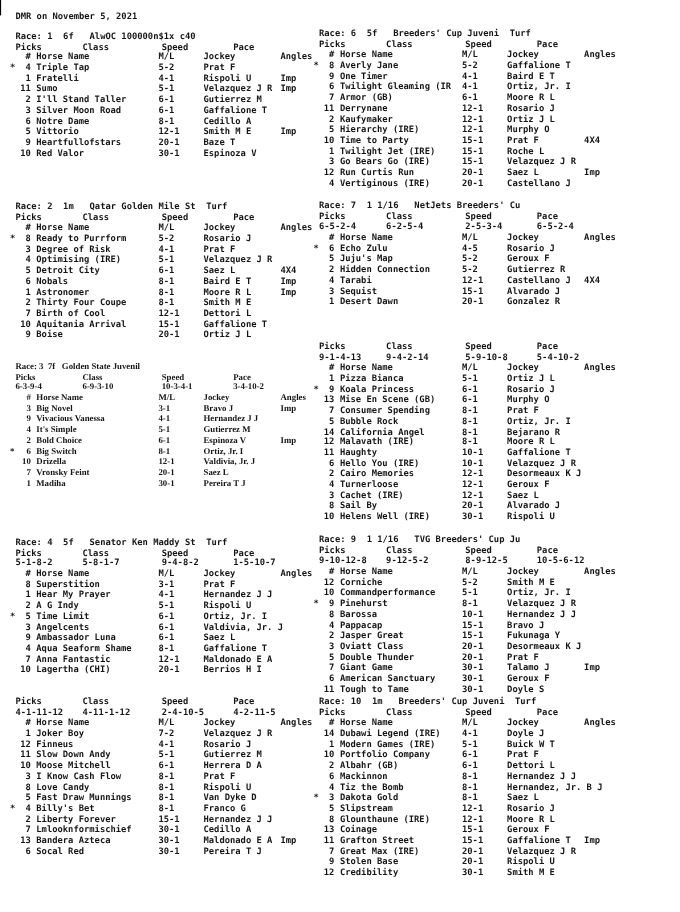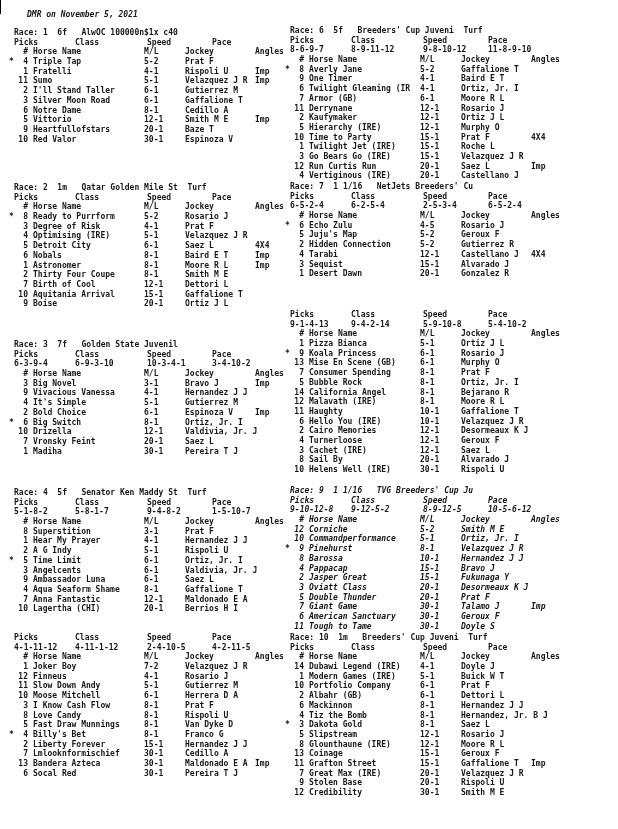--- a/index.html
+++ b/index.html
@@ -3,21 +3,21 @@
 <meta charset="utf-8">
 <style>
   html,body { margin:0; padding:0; background:#fff; }
   body { width:618px; height:829px; position:relative; overflow:hidden;
          font-family:"DejaVu Sans Mono", monospace; }
   .sheet { position:absolute; inset:0; background:#ffffff; }
   .top-rule { position:absolute; top:0; left:10; right:0; height:1px; background:#000; }
   .top-tick { position:absolute; top:0; left:10; width:1px; height:14px; background:#000; }
   .line { display:block; white-space:pre; font-size:8px; line-height:9.7px; height:9.7px;
           font-weight:700; color:#161616; }
-  .doc-head { position:absolute; top:10; left:27px; top:10px;font-style:italic; }
+  .doc-head { position:absolute; top:10; left:14px; top:10px; }
   .race { position:absolute; width:332px; }
   .title { padding-left:5px; }
   .prow { display:grid; grid-template-columns:61px 72px 65px auto; padding-left:5px; }
   .prow span { white-space:pre; }
   .hrow { display:grid; grid-template-columns:6px 13px 116px 41px 70px auto; }
   .hrow span { white-space:pre; overflow:visible; }
   .c-num { text-align:right; }
   .c-name { padding-left:5px; }
 </style>
 </head>
@@ -50,21 +50,21 @@
         <div class="line hrow"><span class="c-star"></span><span class="c-num">3</span><span class="c-name">Degree of Risk</span><span class="c-ml">4-1</span><span class="c-jockey">Prat F</span><span class="c-angle"></span></div>
         <div class="line hrow"><span class="c-star"></span><span class="c-num">4</span><span class="c-name">Optimising (IRE)</span><span class="c-ml">5-1</span><span class="c-jockey">Velazquez J R</span><span class="c-angle"></span></div>
         <div class="line hrow"><span class="c-star"></span><span class="c-num">5</span><span class="c-name">Detroit City</span><span class="c-ml">6-1</span><span class="c-jockey">Saez L</span><span class="c-angle">4X4</span></div>
         <div class="line hrow"><span class="c-star"></span><span class="c-num">6</span><span class="c-name">Nobals</span><span class="c-ml">8-1</span><span class="c-jockey">Baird E T</span><span class="c-angle">Imp</span></div>
         <div class="line hrow"><span class="c-star"></span><span class="c-num">1</span><span class="c-name">Astronomer</span><span class="c-ml">8-1</span><span class="c-jockey">Moore R L</span><span class="c-angle">Imp</span></div>
         <div class="line hrow"><span class="c-star"></span><span class="c-num">2</span><span class="c-name">Thirty Four Coupe</span><span class="c-ml">8-1</span><span class="c-jockey">Smith M E</span><span class="c-angle"></span></div>
         <div class="line hrow"><span class="c-star"></span><span class="c-num">7</span><span class="c-name">Birth of Cool</span><span class="c-ml">12-1</span><span class="c-jockey">Dettori L</span><span class="c-angle"></span></div>
         <div class="line hrow"><span class="c-star"></span><span class="c-num">10</span><span class="c-name">Aquitania Arrival</span><span class="c-ml">15-1</span><span class="c-jockey">Gaffalione T</span><span class="c-angle"></span></div>
         <div class="line hrow"><span class="c-star"></span><span class="c-num">9</span><span class="c-name">Boise</span><span class="c-ml">20-1</span><span class="c-jockey">Ortiz J L</span><span class="c-angle"></span></div>
       </div>
-      <div class="race" style="top: 340px; left: 9px;">
+      <div class="race" style="top: 328px; left: 9px; font-family: Liberation Serif, serif;">
         <div class="line title">Race: 3  7f   Golden State Juvenil</div>
         <div class="line prow"><span>Picks</span><span>Class</span><span>Speed</span><span>Pace</span></div>
         <div class="line prow"><span>6-3-9-4</span><span>6-9-3-10</span><span>10-3-4-1</span><span>3-4-10-2</span></div>
         <div class="line hrow"><span class="c-star"></span><span class="c-num">#</span><span class="c-name">Horse Name</span><span class="c-ml">M/L</span><span class="c-jockey">Jockey</span><span class="c-angle">Angles</span></div>
         <div class="line hrow"><span class="c-star"></span><span class="c-num">3</span><span class="c-name">Big Novel</span><span class="c-ml">3-1</span><span class="c-jockey">Bravo J</span><span class="c-angle">Imp</span></div>
         <div class="line hrow"><span class="c-star"></span><span class="c-num">9</span><span class="c-name">Vivacious Vanessa</span><span class="c-ml">4-1</span><span class="c-jockey">Hernandez J J</span><span class="c-angle"></span></div>
         <div class="line hrow"><span class="c-star"></span><span class="c-num">4</span><span class="c-name">It's Simple</span><span class="c-ml">5-1</span><span class="c-jockey">Gutierrez M</span><span class="c-angle"></span></div>
         <div class="line hrow"><span class="c-star"></span><span class="c-num">2</span><span class="c-name">Bold Choice</span><span class="c-ml">6-1</span><span class="c-jockey">Espinoza V</span><span class="c-angle">Imp</span></div>
         <div class="line hrow"><span class="c-star">*</span><span class="c-num">6</span><span class="c-name">Big Switch</span><span class="c-ml">8-1</span><span class="c-jockey">Ortiz, Jr. I</span><span class="c-angle"></span></div>
         <div class="line hrow"><span class="c-star"></span><span class="c-num">10</span><span class="c-name">Drizella</span><span class="c-ml">12-1</span><span class="c-jockey">Valdivia, Jr. J</span><span class="c-angle"></span></div>
@@ -99,21 +99,20 @@
         <div class="line hrow"><span class="c-star"></span><span class="c-num">5</span><span class="c-name">Fast Draw Munnings</span><span class="c-ml">8-1</span><span class="c-jockey">Van Dyke D</span><span class="c-angle"></span></div>
         <div class="line hrow"><span class="c-star">*</span><span class="c-num">4</span><span class="c-name">Billy's Bet</span><span class="c-ml">8-1</span><span class="c-jockey">Franco G</span><span class="c-angle"></span></div>
         <div class="line hrow"><span class="c-star"></span><span class="c-num">2</span><span class="c-name">Liberty Forever</span><span class="c-ml">15-1</span><span class="c-jockey">Hernandez J J</span><span class="c-angle"></span></div>
         <div class="line hrow"><span class="c-star"></span><span class="c-num">7</span><span class="c-name">Lmlooknformischief</span><span class="c-ml">30-1</span><span class="c-jockey">Cedillo A</span><span class="c-angle"></span></div>
         <div class="line hrow"><span class="c-star"></span><span class="c-num">13</span><span class="c-name">Bandera Azteca</span><span class="c-ml">30-1</span><span class="c-jockey">Maldonado E A</span><span class="c-angle">Imp</span></div>
         <div class="line hrow"><span class="c-star"></span><span class="c-num">6</span><span class="c-name">Socal Red</span><span class="c-ml">30-1</span><span class="c-jockey">Pereira T J</span><span class="c-angle"></span></div>
       </div>
       <div class="race" style="top: 26px; left: 285px;">
         <div class="line title">Race: 6  5f   Breeders' Cup Juveni  Turf</div>
         <div class="line prow"><span>Picks</span><span>Class</span><span>Speed</span><span>Pace</span></div>
-        <div class="line prow"><span>8-6-9-7</span><span>8-9-11-12</span><span>9-8-10-12</span><span>11-8-9-10</span></div>
         <div class="line hrow"><span class="c-star"></span><span class="c-num">#</span><span class="c-name">Horse Name</span><span class="c-ml">M/L</span><span class="c-jockey">Jockey</span><span class="c-angle">Angles</span></div>
         <div class="line hrow"><span class="c-star">*</span><span class="c-num">8</span><span class="c-name">Averly Jane</span><span class="c-ml">5-2</span><span class="c-jockey">Gaffalione T</span><span class="c-angle"></span></div>
         <div class="line hrow"><span class="c-star"></span><span class="c-num">9</span><span class="c-name">One Timer</span><span class="c-ml">4-1</span><span class="c-jockey">Baird E T</span><span class="c-angle"></span></div>
         <div class="line hrow"><span class="c-star"></span><span class="c-num">6</span><span class="c-name">Twilight Gleaming (IR</span><span class="c-ml">4-1</span><span class="c-jockey">Ortiz, Jr. I</span><span class="c-angle"></span></div>
         <div class="line hrow"><span class="c-star"></span><span class="c-num">7</span><span class="c-name">Armor (GB)</span><span class="c-ml">6-1</span><span class="c-jockey">Moore R L</span><span class="c-angle"></span></div>
         <div class="line hrow"><span class="c-star"></span><span class="c-num">11</span><span class="c-name">Derrynane</span><span class="c-ml">12-1</span><span class="c-jockey">Rosario J</span><span class="c-angle"></span></div>
         <div class="line hrow"><span class="c-star"></span><span class="c-num">2</span><span class="c-name">Kaufymaker</span><span class="c-ml">12-1</span><span class="c-jockey">Ortiz J L</span><span class="c-angle"></span></div>
         <div class="line hrow"><span class="c-star"></span><span class="c-num">5</span><span class="c-name">Hierarchy (IRE)</span><span class="c-ml">12-1</span><span class="c-jockey">Murphy O</span><span class="c-angle"></span></div>
         <div class="line hrow"><span class="c-star"></span><span class="c-num">10</span><span class="c-name">Time to Party</span><span class="c-ml">15-1</span><span class="c-jockey">Prat F</span><span class="c-angle">4X4</span></div>
         <div class="line hrow"><span class="c-star"></span><span class="c-num">1</span><span class="c-name">Twilight Jet (IRE)</span><span class="c-ml">15-1</span><span class="c-jockey">Roche L</span><span class="c-angle"></span></div>
@@ -145,21 +144,21 @@
         <div class="line hrow"><span class="c-star"></span><span class="c-num">14</span><span class="c-name">California Angel</span><span class="c-ml">8-1</span><span class="c-jockey">Bejarano R</span><span class="c-angle"></span></div>
         <div class="line hrow"><span class="c-star"></span><span class="c-num">12</span><span class="c-name">Malavath (IRE)</span><span class="c-ml">8-1</span><span class="c-jockey">Moore R L</span><span class="c-angle"></span></div>
         <div class="line hrow"><span class="c-star"></span><span class="c-num">11</span><span class="c-name">Haughty</span><span class="c-ml">10-1</span><span class="c-jockey">Gaffalione T</span><span class="c-angle"></span></div>
         <div class="line hrow"><span class="c-star"></span><span class="c-num">6</span><span class="c-name">Hello You (IRE)</span><span class="c-ml">10-1</span><span class="c-jockey">Velazquez J R</span><span class="c-angle"></span></div>
         <div class="line hrow"><span class="c-star"></span><span class="c-num">2</span><span class="c-name">Cairo Memories</span><span class="c-ml">12-1</span><span class="c-jockey">Desormeaux K J</span><span class="c-angle"></span></div>
         <div class="line hrow"><span class="c-star"></span><span class="c-num">4</span><span class="c-name">Turnerloose</span><span class="c-ml">12-1</span><span class="c-jockey">Geroux F</span><span class="c-angle"></span></div>
         <div class="line hrow"><span class="c-star"></span><span class="c-num">3</span><span class="c-name">Cachet (IRE)</span><span class="c-ml">12-1</span><span class="c-jockey">Saez L</span><span class="c-angle"></span></div>
         <div class="line hrow"><span class="c-star"></span><span class="c-num">8</span><span class="c-name">Sail By</span><span class="c-ml">20-1</span><span class="c-jockey">Alvarado J</span><span class="c-angle"></span></div>
         <div class="line hrow"><span class="c-star"></span><span class="c-num">10</span><span class="c-name">Helens Well (IRE)</span><span class="c-ml">30-1</span><span class="c-jockey">Rispoli U</span><span class="c-angle"></span></div>
       </div>
-      <div class="race" style="top: 486px; left: 285px; font-style: italic;">
+      <div class="race" style="top: 486px; left: 285px;">
         <div class="line title">Race: 9  1 1/16   TVG Breeders' Cup Ju</div>
         <div class="line prow"><span>Picks</span><span>Class</span><span>Speed</span><span>Pace</span></div>
         <div class="line prow"><span>9-10-12-8</span><span>9-12-5-2</span><span>8-9-12-5</span><span>10-5-6-12</span></div>
         <div class="line hrow"><span class="c-star"></span><span class="c-num">#</span><span class="c-name">Horse Name</span><span class="c-ml">M/L</span><span class="c-jockey">Jockey</span><span class="c-angle">Angles</span></div>
         <div class="line hrow"><span class="c-star"></span><span class="c-num">12</span><span class="c-name">Corniche</span><span class="c-ml">5-2</span><span class="c-jockey">Smith M E</span><span class="c-angle"></span></div>
         <div class="line hrow"><span class="c-star"></span><span class="c-num">10</span><span class="c-name">Commandperformance</span><span class="c-ml">5-1</span><span class="c-jockey">Ortiz, Jr. I</span><span class="c-angle"></span></div>
         <div class="line hrow"><span class="c-star">*</span><span class="c-num">9</span><span class="c-name">Pinehurst</span><span class="c-ml">8-1</span><span class="c-jockey">Velazquez J R</span><span class="c-angle"></span></div>
         <div class="line hrow"><span class="c-star"></span><span class="c-num">8</span><span class="c-name">Barossa</span><span class="c-ml">10-1</span><span class="c-jockey">Hernandez J J</span><span class="c-angle"></span></div>
         <div class="line hrow"><span class="c-star"></span><span class="c-num">4</span><span class="c-name">Pappacap</span><span class="c-ml">15-1</span><span class="c-jockey">Bravo J</span><span class="c-angle"></span></div>
         <div class="line hrow"><span class="c-star"></span><span class="c-num">2</span><span class="c-name">Jasper Great</span><span class="c-ml">15-1</span><span class="c-jockey">Fukunaga Y</span><span class="c-angle"></span></div>

